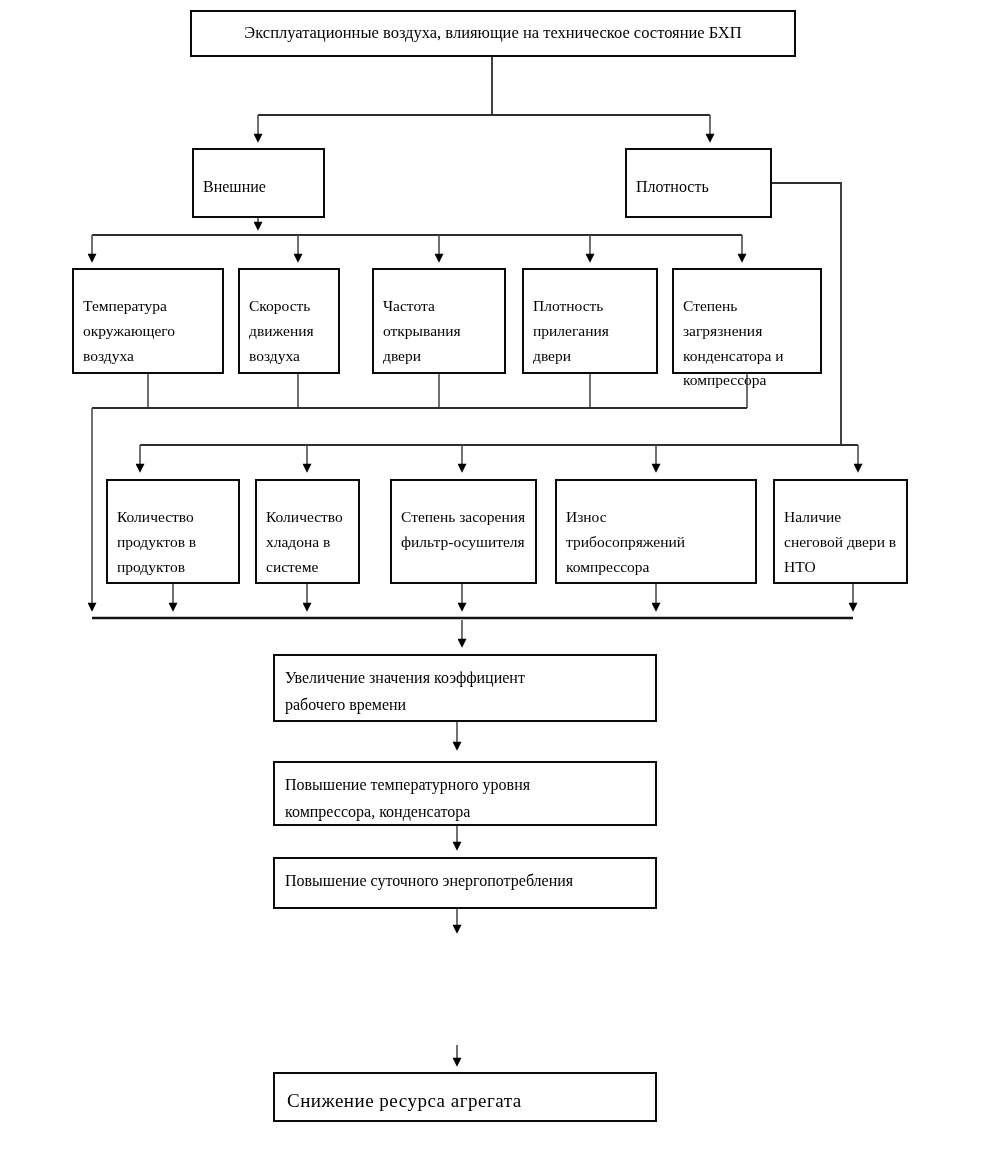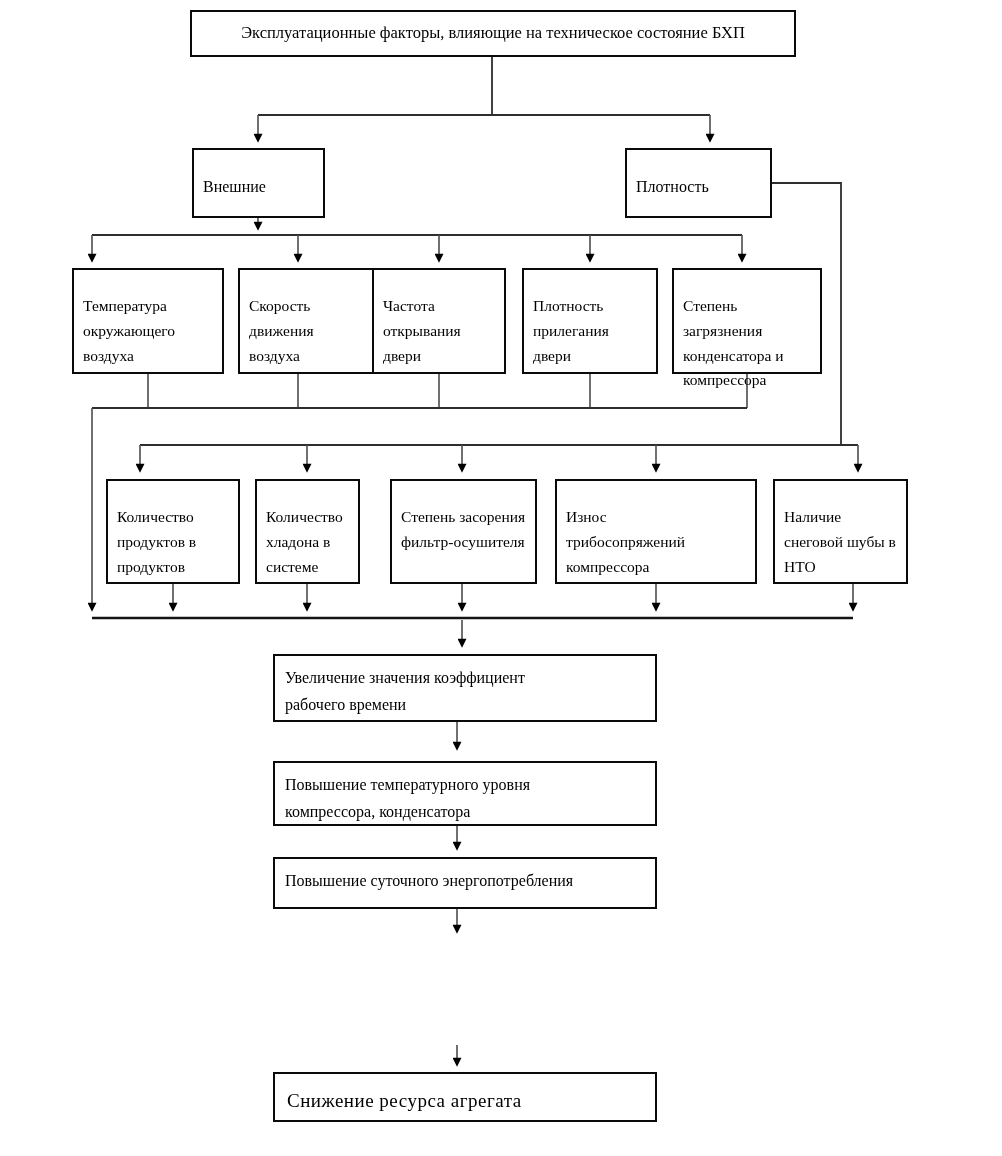--- a/index.html
+++ b/index.html
@@ -71,35 +71,35 @@
       <path class="w3" d="M92,618 H853"></path>
 
       <path class="w1 a" d="M462,620 V646"></path>
       <path class="w1 a" d="M457,722 V749"></path>
       <path class="w1 a" d="M457,822 V849"></path>
       <path class="w1 a" d="M457,909 V932"></path>
       <path class="w1 a" d="M457,1045 V1065"></path>
     </g>
   </svg>
 
-  <div class="node root" style="left:190px;top:10px;width:606px;height:47px;">Эксплуатационные факторы, влияющие на техническое состояние БХП</div>
+  <div class="node root" style="left:190px;top:10px;width:606px;height:47px;">Эксплуатационные воздуха, влияющие на техническое состояние БХП</div>
 
   <div class="node lvl2" style="left:192px;top:148px;width:133px;">Внешние</div>
   <div class="node lvl2" style="left:625px;top:148px;width:147px;">Плотность</div>
 
   <div class="node lvl3" style="left:72px;top:268px;width:152px;">Температура окружающего воздуха</div>
-  <div class="node lvl3" style="left:238px;top:268px;width:136px;">Скорость движения воздуха</div>
+  <div class="node lvl3" style="left:238px;top:268px;width:102px;">Скорость движения воздуха</div>
   <div class="node lvl3" style="left:372px;top:268px;width:134px;">Частота открывания двери</div>
   <div class="node lvl3" style="left:522px;top:268px;width:136px;">Плотность прилегания двери</div>
   <div class="node lvl3" style="left:672px;top:268px;width:150px;">Степень загрязнения конденсатора и компрессора</div>
 
   <div class="node lvl4" style="left:106px;top:479px;width:134px;">Количество продуктов в продуктов</div>
   <div class="node lvl4" style="left:255px;top:479px;width:105px;">Количество хладона в системе</div>
   <div class="node lvl4" style="left:390px;top:479px;width:147px;">Степень засорения фильтр-осушителя</div>
   <div class="node lvl4" style="left:555px;top:479px;width:202px;padding-right:50px;">Износ трибосопряжений компрессора</div>
-  <div class="node lvl4" style="left:773px;top:479px;width:135px;">Наличие снеговой шубы в НТО</div>
+  <div class="node lvl4" style="left:773px;top:479px;width:135px;">Наличие снеговой двери в НТО</div>
 
   <div class="node seq" style="top:654px;height:68px;padding-right:105px;">Увеличение  значения коэффициент рабочего времени</div>
   <div class="node seq" style="top:761px;height:65px;padding-right:100px;">Повышение температурного уровня компрессора, конденсатора</div>
   <div class="node seq" style="top:857px;height:52px;">Повышение суточного энергопотребления</div>
   <div class="node seq big" style="top:1072px;height:50px;">Снижение ресурса агрегата</div>
 
 </div>
 
 </body></html>

